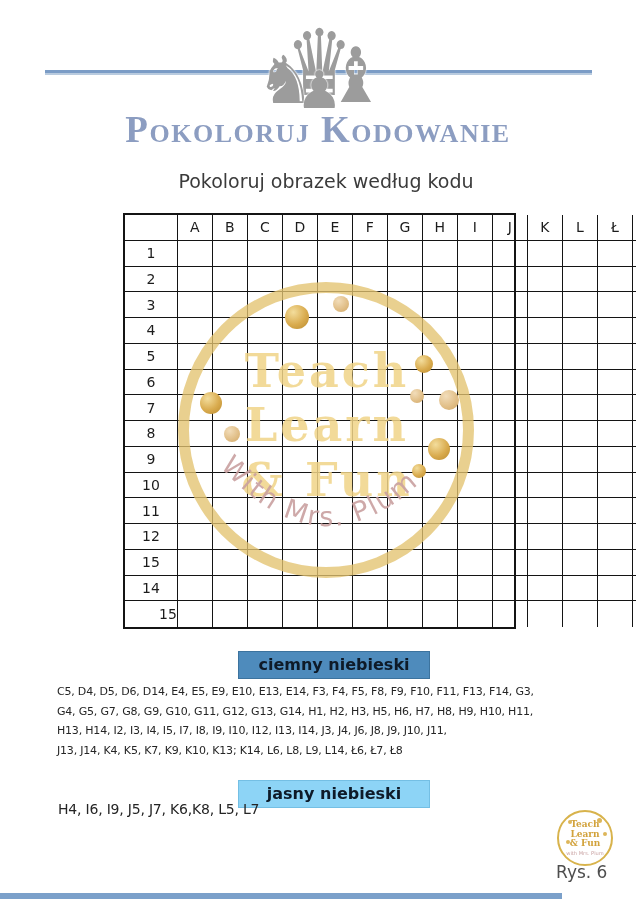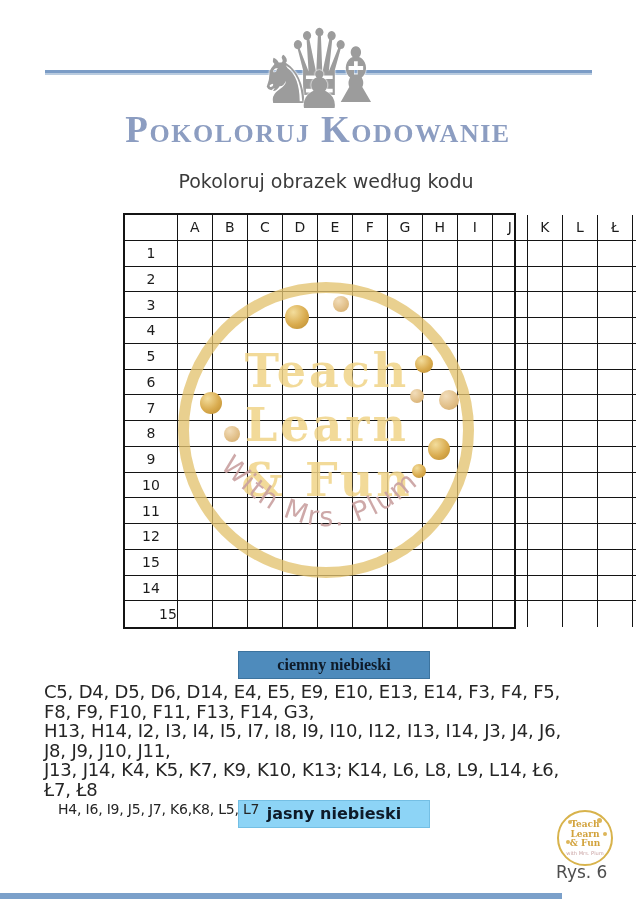--- a/index.html
+++ b/index.html
@@ -40,23 +40,23 @@
   .wm-w1{top:344px;} .wm-w2{top:398px;} .wm-w3{top:453px;}
   .wm-tagline-svg{position:absolute;left:0;top:0;}
   .wm-tagline-svg text{font-family:"DejaVu Sans",sans-serif;font-size:27px;
     fill:rgba(201,160,160,0.9);letter-spacing:2px;}
   .dot{position:absolute;border-radius:50%;}
   .dot.strong{background:radial-gradient(circle at 35% 30%, #f3dd9c 0%, #d9ab4e 55%, #b98a2e 100%);}
   .dot.soft{background:radial-gradient(circle at 35% 30%, #f2ddba 0%, #e0bd85 60%, #d0a868 100%);}
   
   .color-label{position:absolute;left:238px;width:190px;height:26px;line-height:26px;
     text-align:center;font-size:16px;font-weight:bold;color:#0e1a28;z-index:5;}
-  .label-dark{top:651px;border:1px solid #3c739e;font-family:Liberation Serif, serif;}
-  .label-light{top:780px;border:1px solid #74bfe4;margin-top:20px;}
-  .code-list{position:absolute;left:44px;width:540px;font-size:18px;
+  .label-dark{top:651px;border:1px solid #3c739e;}
+  .label-light{top:780px;border:1px solid #74bfe4;}
+  .code-list{position:absolute;left:57px;width:540px;font-size:11px;
     letter-spacing:-0.2px;line-height:19.5px;color:#252525;z-index:5;}
   .list-dark{top:682px;}
   .list-light{top:800px;left:58px;font-size:14px;}
   
   .mini-logo{position:absolute;left:557px;top:810px;width:56px;height:56px;border-radius:50%;
     border:2.5px solid #d8b34c;box-sizing:border-box;text-align:center;z-index:5;}
   .mini-logo .ml-word{font-family:"DejaVu Serif",serif;font-weight:bold;font-size:9px;
     line-height:9.5px;color:#d2a23b;}
   .mini-logo .ml-word:first-child{margin-top:8px;}
   .mini-logo .ml-tag{font-size:6px;line-height:7px;color:#c9a2a2;transform:scale(.85);}
@@ -353,20 +353,21 @@
     <div class="dot soft" style="left: 410px; top: 389px; height: 14px; width: 14px;"></div>
     <div class="dot soft" style="left: 439px; top: 390px; height: 20px; width: 20px;"></div>
     <div class="dot soft" style="left: 224px; top: 426px; height: 16px; width: 16px;"></div>
     <div class="dot strong" style="left: 428px; top: 438px; height: 22px; width: 22px;"></div>
     <div class="dot strong" style="left: 412px; top: 464px; height: 14px; width: 14px;"></div>
   </div>
 
 <div class="color-label label-dark" style="background: rgb(78, 139, 188);">ciemny niebieski</div>
 <div class="code-list list-dark">
   <div>C5, D4, D5, D6, D14, E4, E5, E9, E10, E13, E14, F3, F4, F5, F8, F9, F10, F11, F13, F14, G3,</div>
+  <div>G4, G5, G7, G8, G9, G10, G11, G12, G13, G14, H1, H2, H3, H5, H6, H7, H8, H9, H10, H11,</div>
   <div>H13, H14, I2, I3, I4, I5, I7, I8, I9, I10, I12, I13, I14,  J3, J4, J6, J8, J9, J10, J11,</div>
   <div>J13, J14, K4, K5, K7, K9, K10, K13; K14, L6, L8, L9, L14, Ł6, Ł7, Ł8</div>
 </div>
 
 <div class="color-label label-light" style="background: rgb(141, 212, 246);">jasny niebieski</div>
 <div class="code-list list-light">
   <div>H4, I6, I9, J5, J7, K6,K8,  L5, L7</div>
 </div>
 
 <div class="mini-logo">

